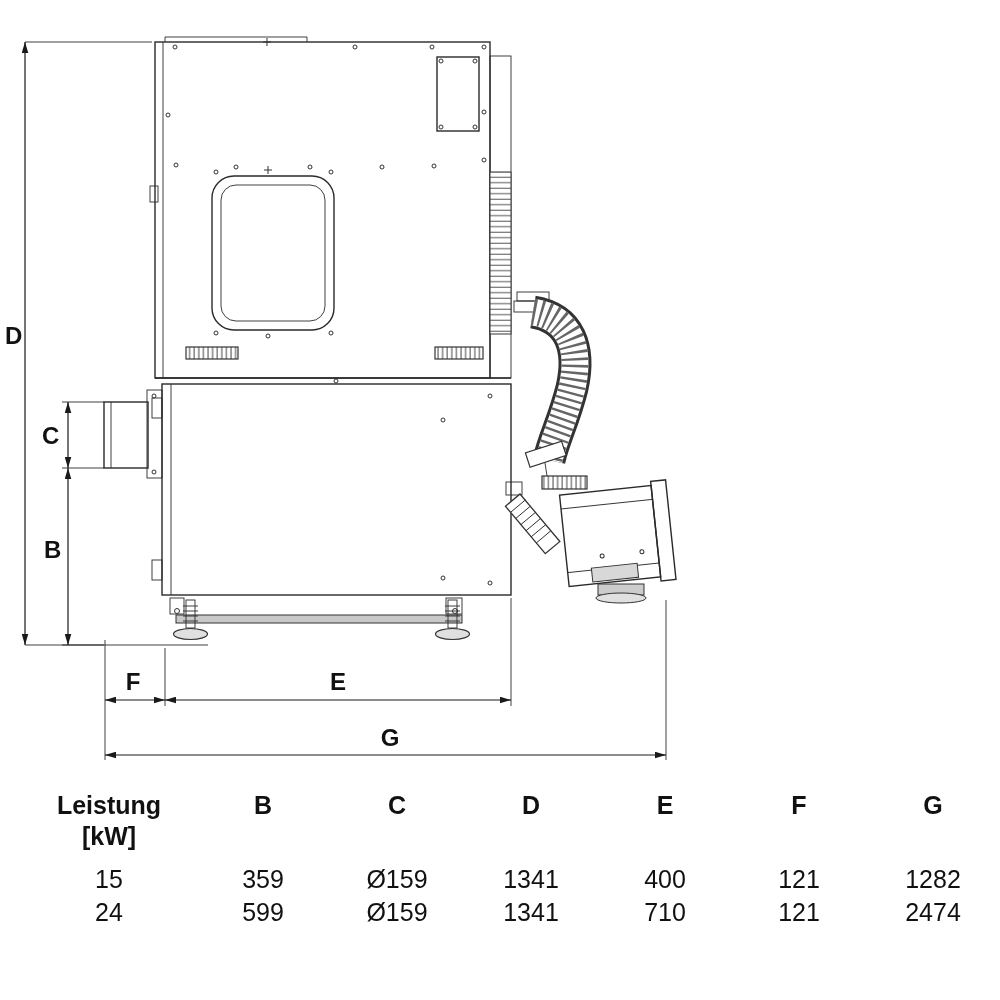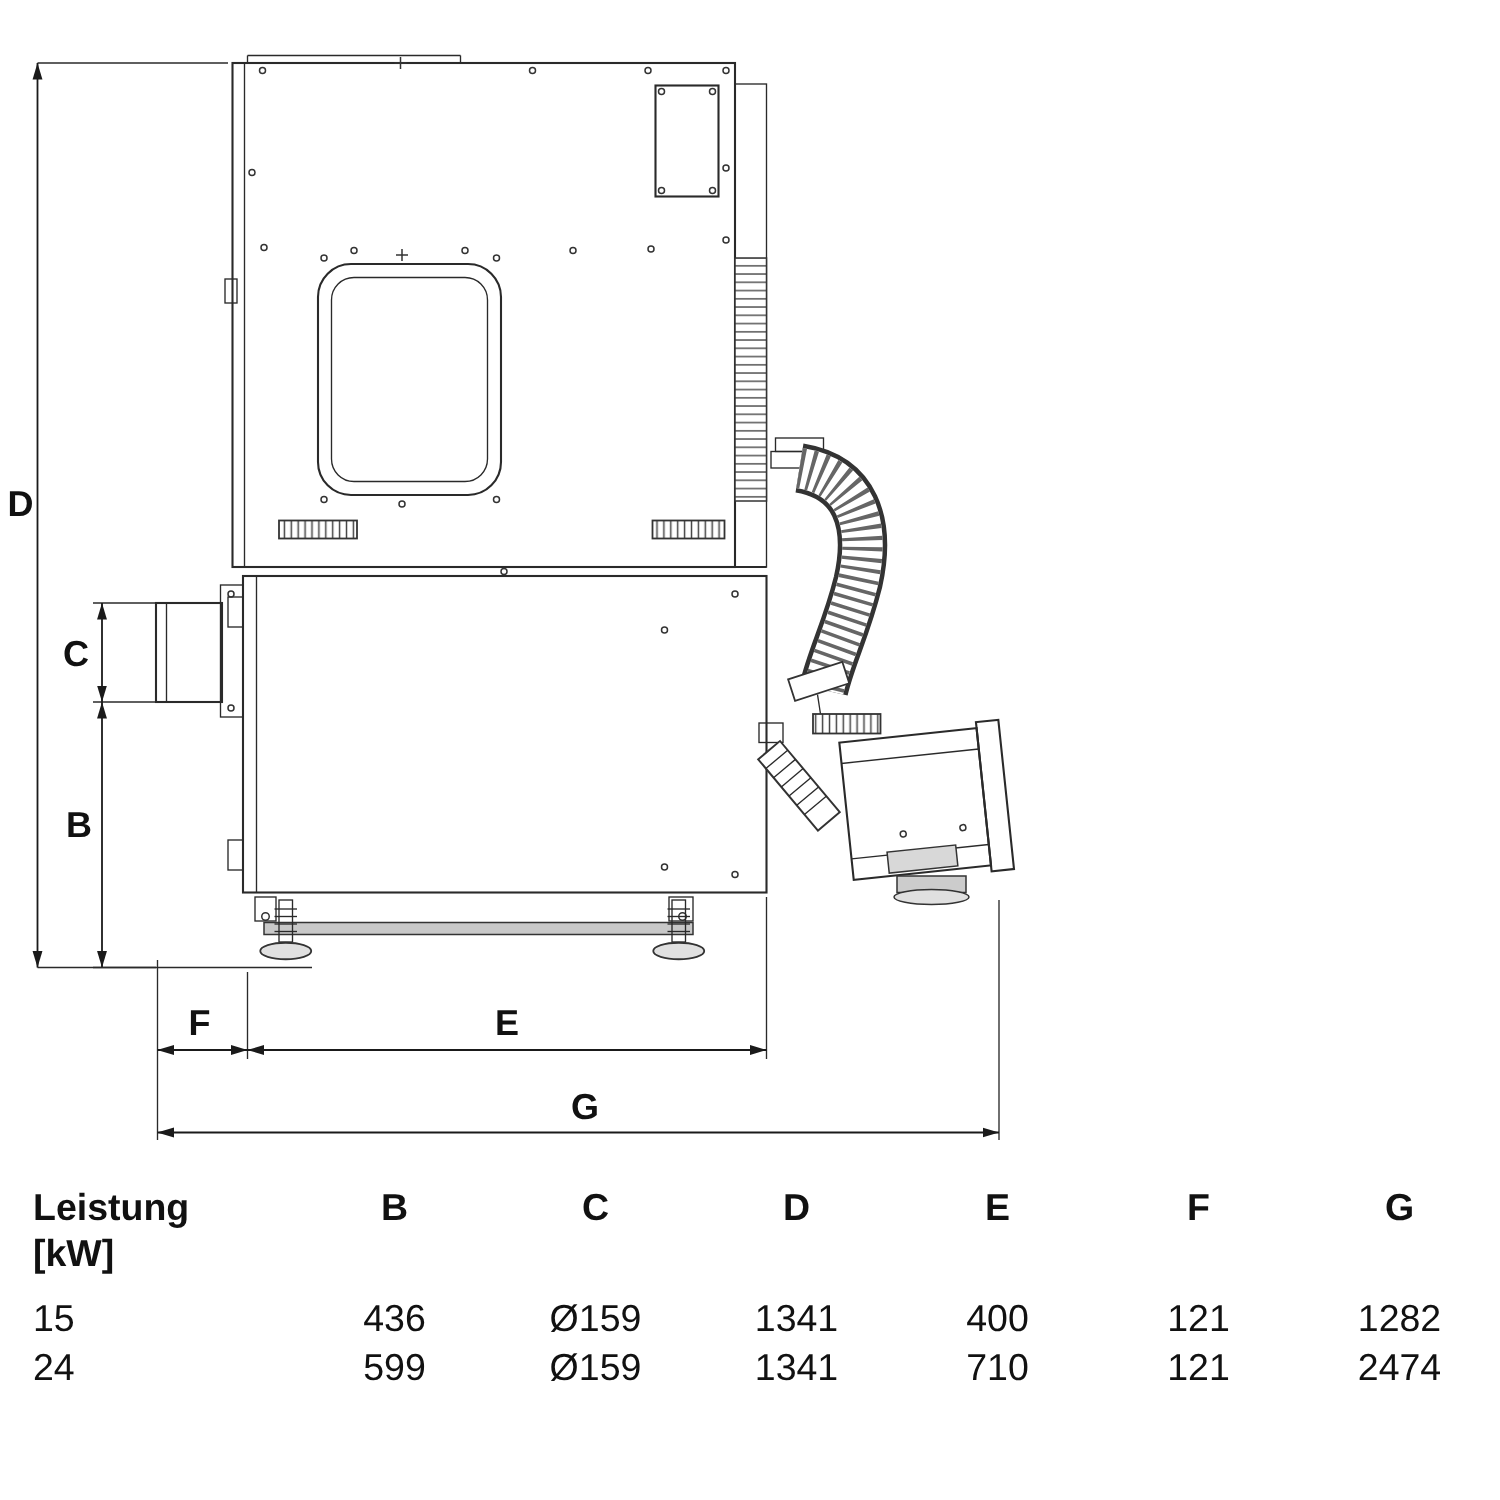--- a/index.html
+++ b/index.html
@@ -7,21 +7,21 @@
   .stage{position:relative;width:1000px;height:1000px;}
   svg{display:block;}
   .ln{fill:none;stroke:#2a2a2a;stroke-width:1.4;}
   .tn{fill:none;stroke:#2a2a2a;stroke-width:0.9;}
   .dim{fill:none;stroke:#1a1a1a;stroke-width:1.2;}
   .dimlabel{font-family:"Liberation Sans",sans-serif;font-weight:bold;font-size:24px;fill:#111;}
   .screw{fill:none;stroke:#333;stroke-width:1;}
   table.dims{border-collapse:collapse;table-layout:fixed;margin-left:22px;width:978px;font-size:25px;}
   table.dims th{font-weight:bold;padding:0;vertical-align:top;}
   table.dims td{padding:0;font-weight:normal;}
-  table.dims .c0{width:174px;text-align:left;}
+  table.dims .c0{width:174px;text-align:center;}
   table.dims .cn{width:134px;text-align:center;}
   table.dims thead th{padding-top:10px;padding-bottom:12px;line-height:1.22;}
   table.dims tbody tr{height:33px;}
 </style>
 </head>
 <body>
 
 <div class="stage">
 
   <svg width="1000" height="780" viewBox="0 0 1000 780">
@@ -220,21 +220,21 @@
         <th class="cn">C</th>
         <th class="cn">D</th>
         <th class="cn">E</th>
         <th class="cn">F</th>
         <th class="cn">G</th>
       </tr>
     </thead>
     <tbody>
       <tr>
         <td class="c0">15</td>
-        <td class="cn">436</td>
+        <td class="cn">359</td>
         <td class="cn">Ø159</td>
         <td class="cn">1341</td>
         <td class="cn">400</td>
         <td class="cn">121</td>
         <td class="cn">1282</td>
       </tr>
       <tr>
         <td class="c0">24</td>
         <td class="cn">599</td>
         <td class="cn">Ø159</td>

